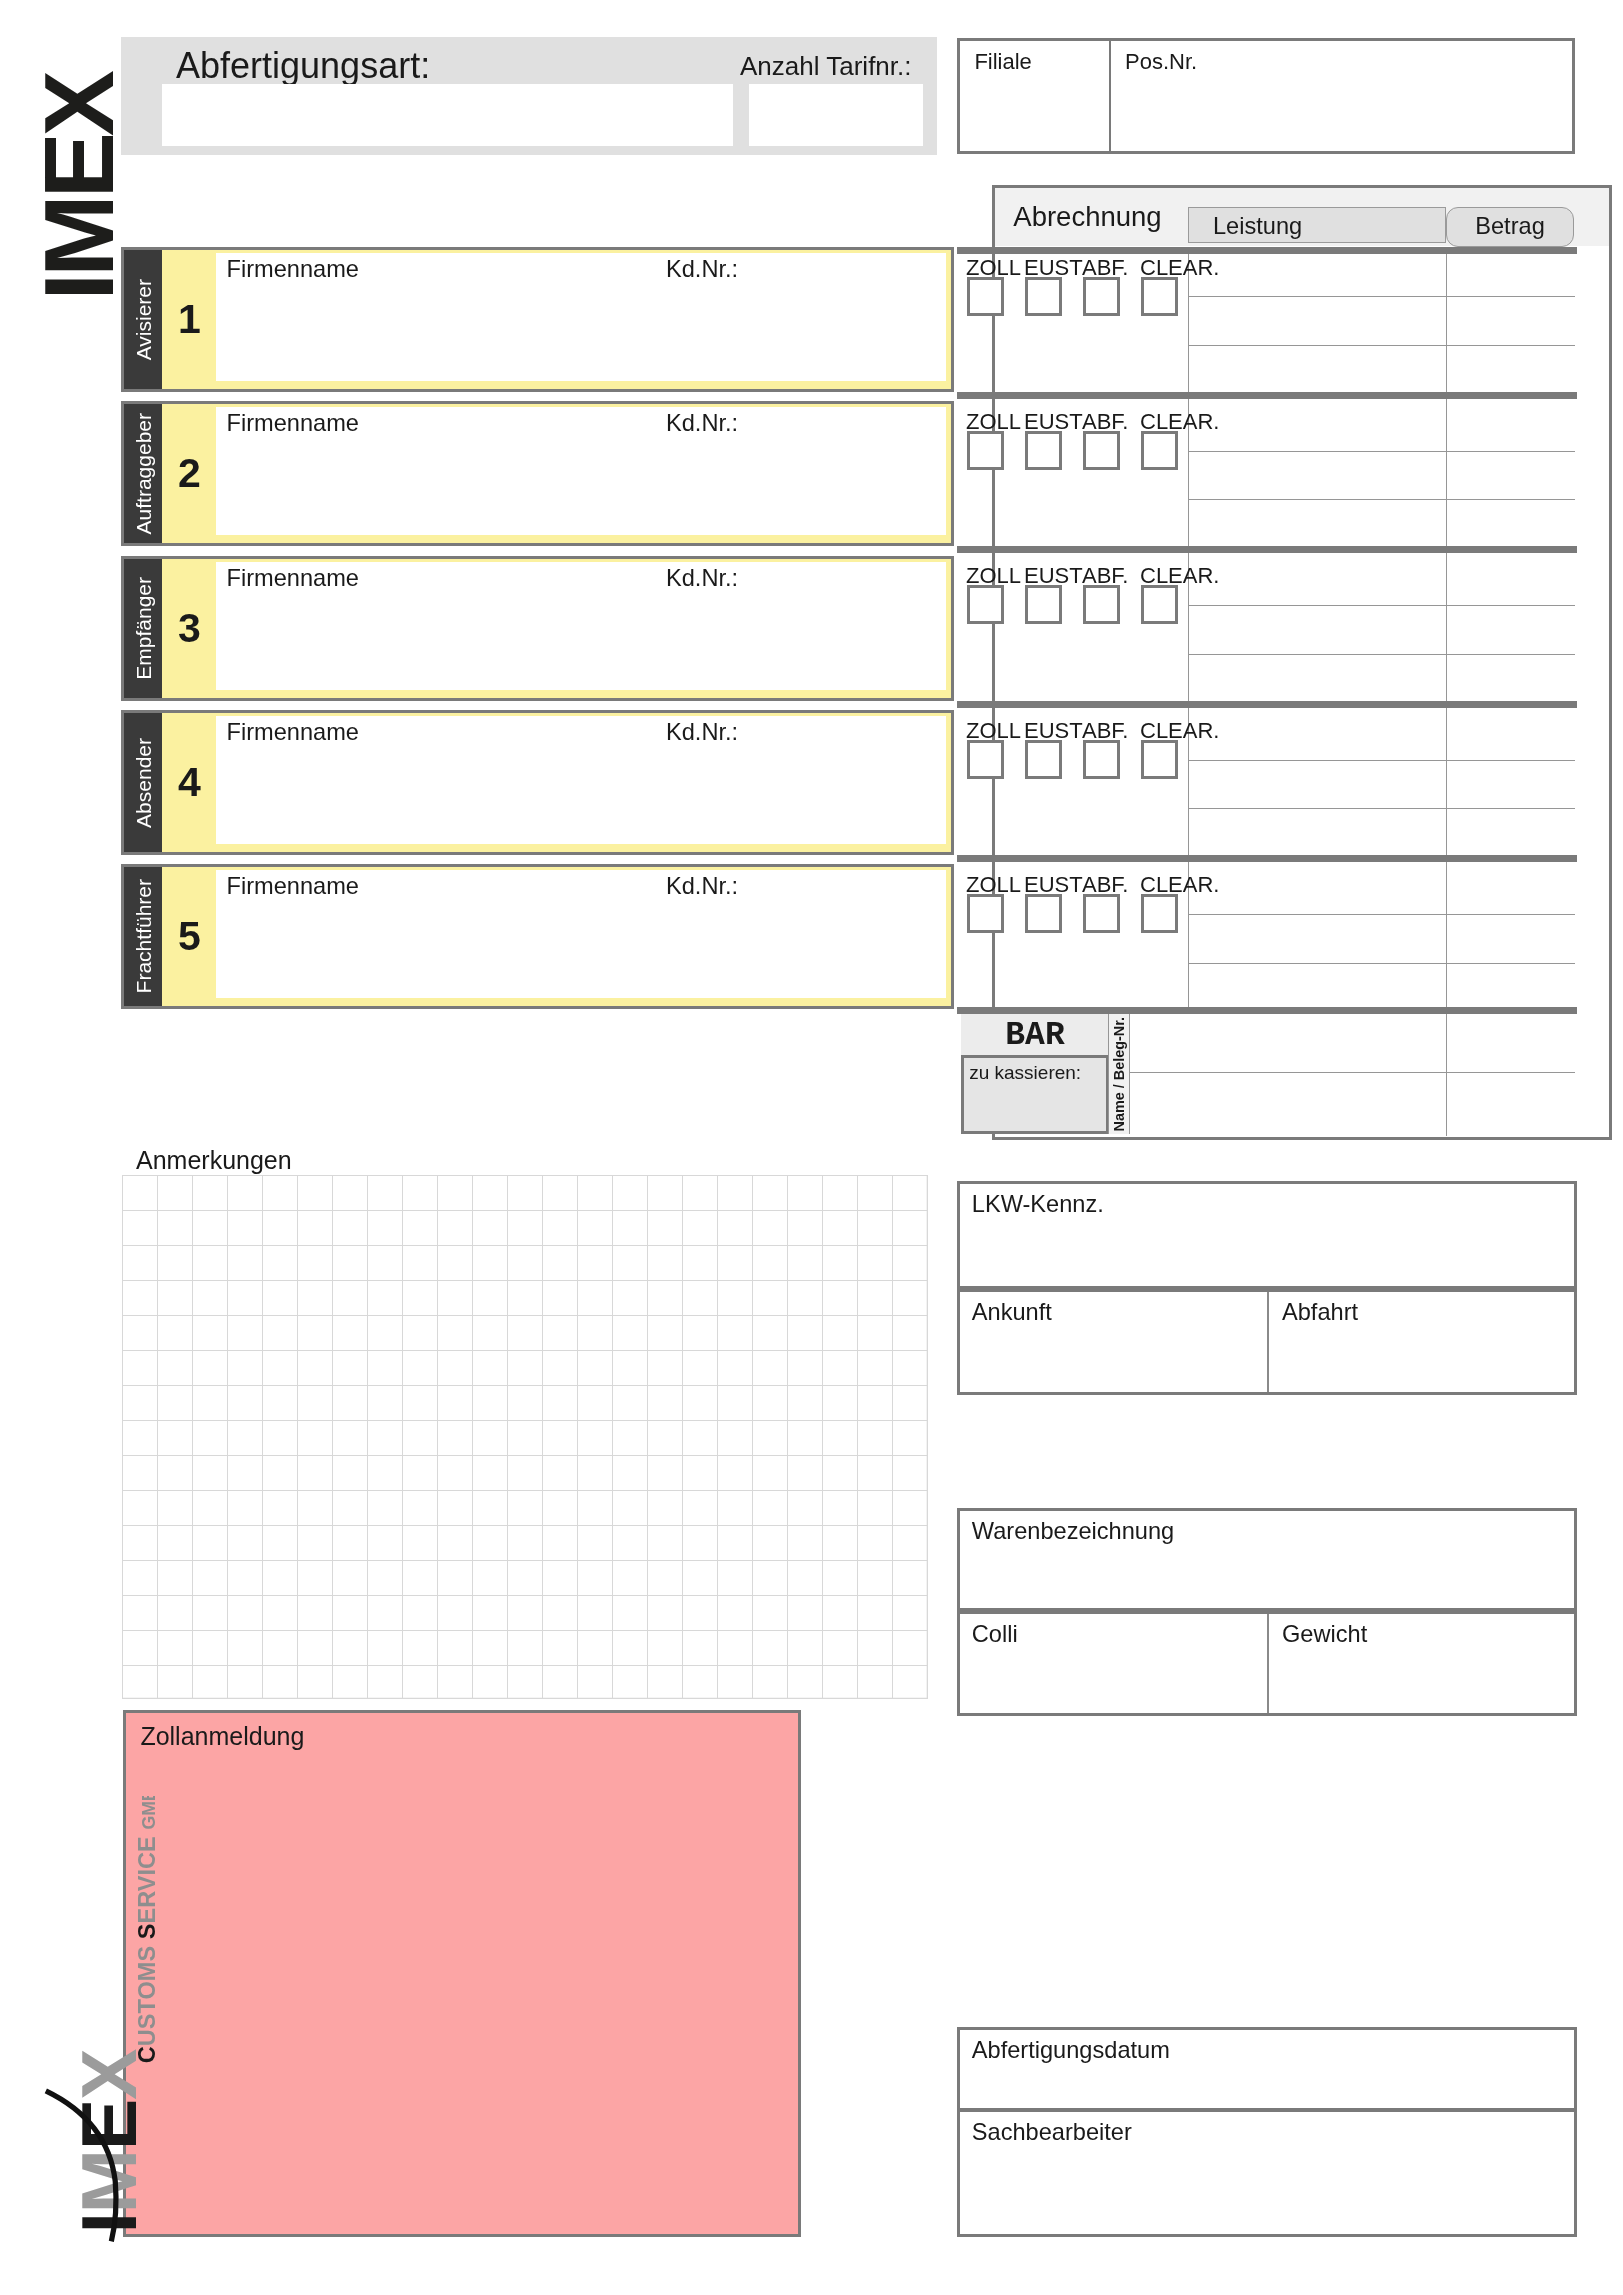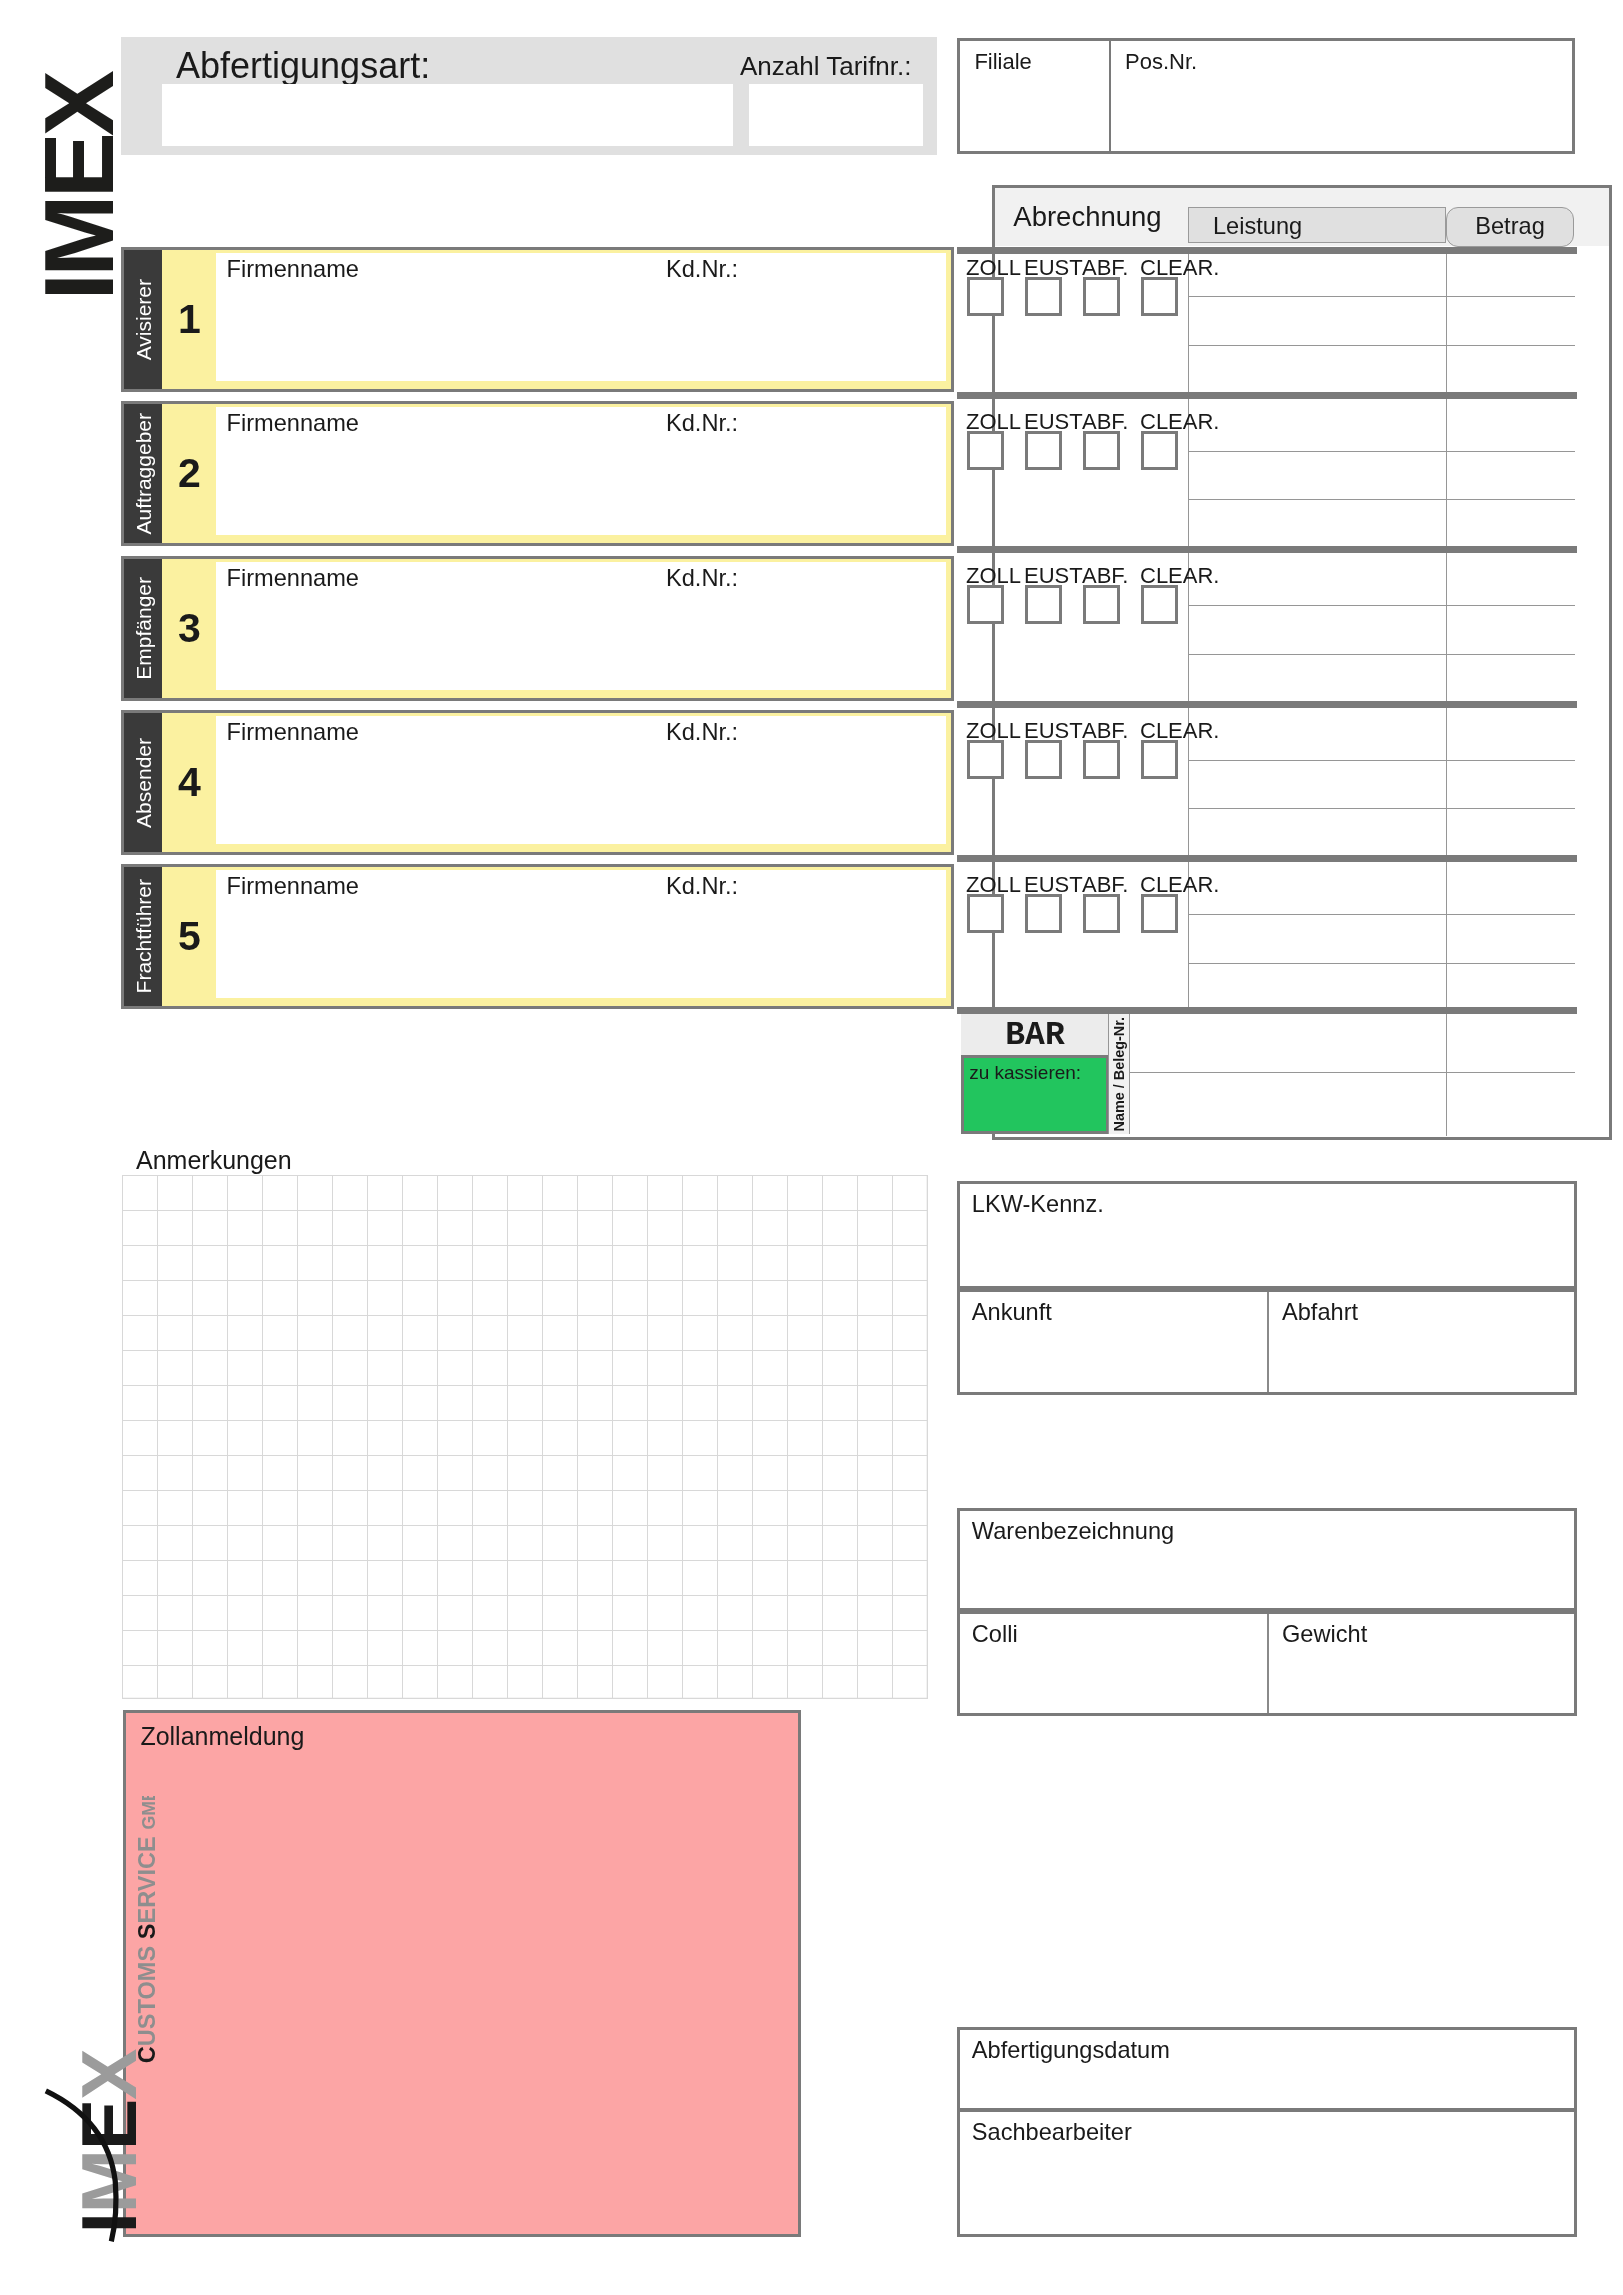--- a/index.html
+++ b/index.html
@@ -45,21 +45,21 @@
 
   
   .cbg{left:966px;width:222px;height:80px;}
   .cb{position:absolute;top:0;width:39px;text-align:center;}
   .cb .lbl{font-size:22px;white-space:nowrap;display:block;height:22px;}
   .cb .bx{display:inline-block;width:31px;height:33px;border:3.3px solid #7a7a7a;background:#fff;}
 
   
   .barhead{left:961px;top:1014px;width:148px;height:42px;background:#ececec;display:flex;align-items:center;justify-content:center;
            font-weight:bold;font-size:33px;font-family:Liberation Mono, monospace;}
-  .zubox{left:961px;top:1055px;width:148px;height:79px;border:3.3px solid #7a7a7a;box-sizing:border-box;background:#22c55e;}
+  .zubox{left:961px;top:1055px;width:148px;height:79px;border:3.3px solid #7a7a7a;box-sizing:border-box;background:#e5e5e5;}
   .zubox span{display:block;padding:3.9px 0 0 5.2px;font-size:19px;}
   .namestrip{left:1108px;top:1014px;width:21.6px;height:120px;background:#f1f1f1;border-left:1.3px solid #969696;border-right:1.3px solid #969696;
              box-sizing:border-box;display:flex;align-items:center;justify-content:center;}
   .namestrip .vtext{font-size:14.4px;font-weight:bold;white-space:nowrap;}
 
   
   .anm-label{left:136px;top:1146px;font-size:25px;}
   .grid{left:122px;top:1175px;width:806px;height:524px;
         background-image:linear-gradient(to right,#d8d8d8 1.3px,transparent 1.3px),
                          linear-gradient(to bottom,#d8d8d8 1.3px,transparent 1.3px);

